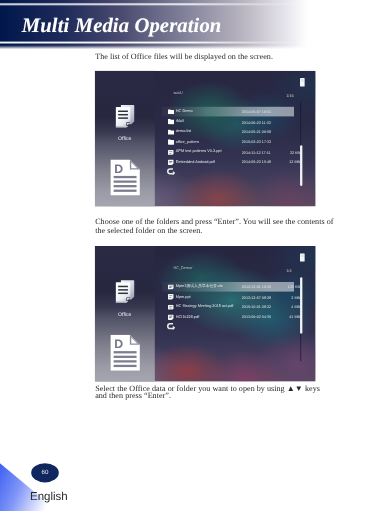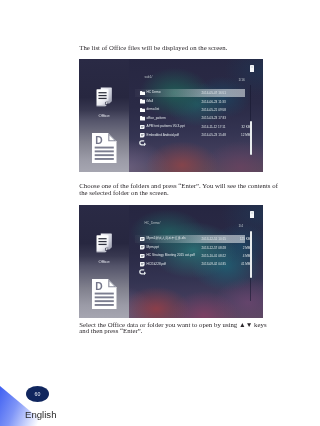--- a/index.html
+++ b/index.html
@@ -55,20 +55,26 @@
   .pagebadge{position:absolute;width:23px;height:16px;border-radius:50%;
      background:#10265e;color:#e9edf7;font-size:5.2px;text-align:center;line-height:16px;
      font-family:"Liberation Sans",sans-serif;}
   .lang{position:absolute;color:#2b2b2b;font-size:9.6px;font-family:"Liberation Sans",sans-serif;}
 </style>
 </head>
 <body>
 
 <div class="page">
 
+  <div class="banner">
+    <div class="banner-bg"></div>
+    <div class="hl" style="top:1.9px;width:256px;"></div>
+    <div class="hl" style="top:34.2px;width:256px;"></div>
+    <div class="banner-title">Multi Media Operation</div>
+  </div>
 
   <div class="btext" style="left:79.3px;top:44.7px;">The list of Office files will be displayed on the screen.</div>
 
   <div class="shot" id="shot1" style="left:79px;top:58.5px;width:184px;height:113px;">
       <div class="shot-bg" style="background:radial-gradient(26% 30% at 52% 30%, rgba(32,92,86,0.96) 0%, rgba(32,92,86,0) 74%),radial-gradient(22% 26% at 64% 40%, rgba(34,94,104,0.8) 0%, rgba(34,94,104,0) 76%),radial-gradient(20% 24% at 78% 34%, rgba(28,74,102,0.7) 0%, rgba(28,74,102,0) 78%),radial-gradient(26% 28% at 56% 94%, rgba(142,68,72,0.85) 0%, rgba(142,68,72,0) 76%),radial-gradient(30% 32% at 26% 96%, rgba(116,104,136,0.7) 0%, rgba(116,104,136,0) 78%),radial-gradient(26% 30% at 88% 96%, rgba(108,66,96,0.75) 0%, rgba(108,66,96,0) 78%),radial-gradient(24% 28% at 98% 10%, rgba(28,58,88,0.5) 0%, rgba(28,58,88,0) 80%),linear-gradient(178deg,#272742 0%,#2a2a46 42%,#343452 66%,#45405e 86%,#554a5c 100%)"></div>
       <div class="side"></div>
       <div style="position:absolute;left:16.9px;top:28.7px;">
         <svg width="17" height="21" viewBox="0 0 34 42">
           <defs>
             <linearGradient id="og" x1="0.1" y1="0" x2="0.75" y2="1">

